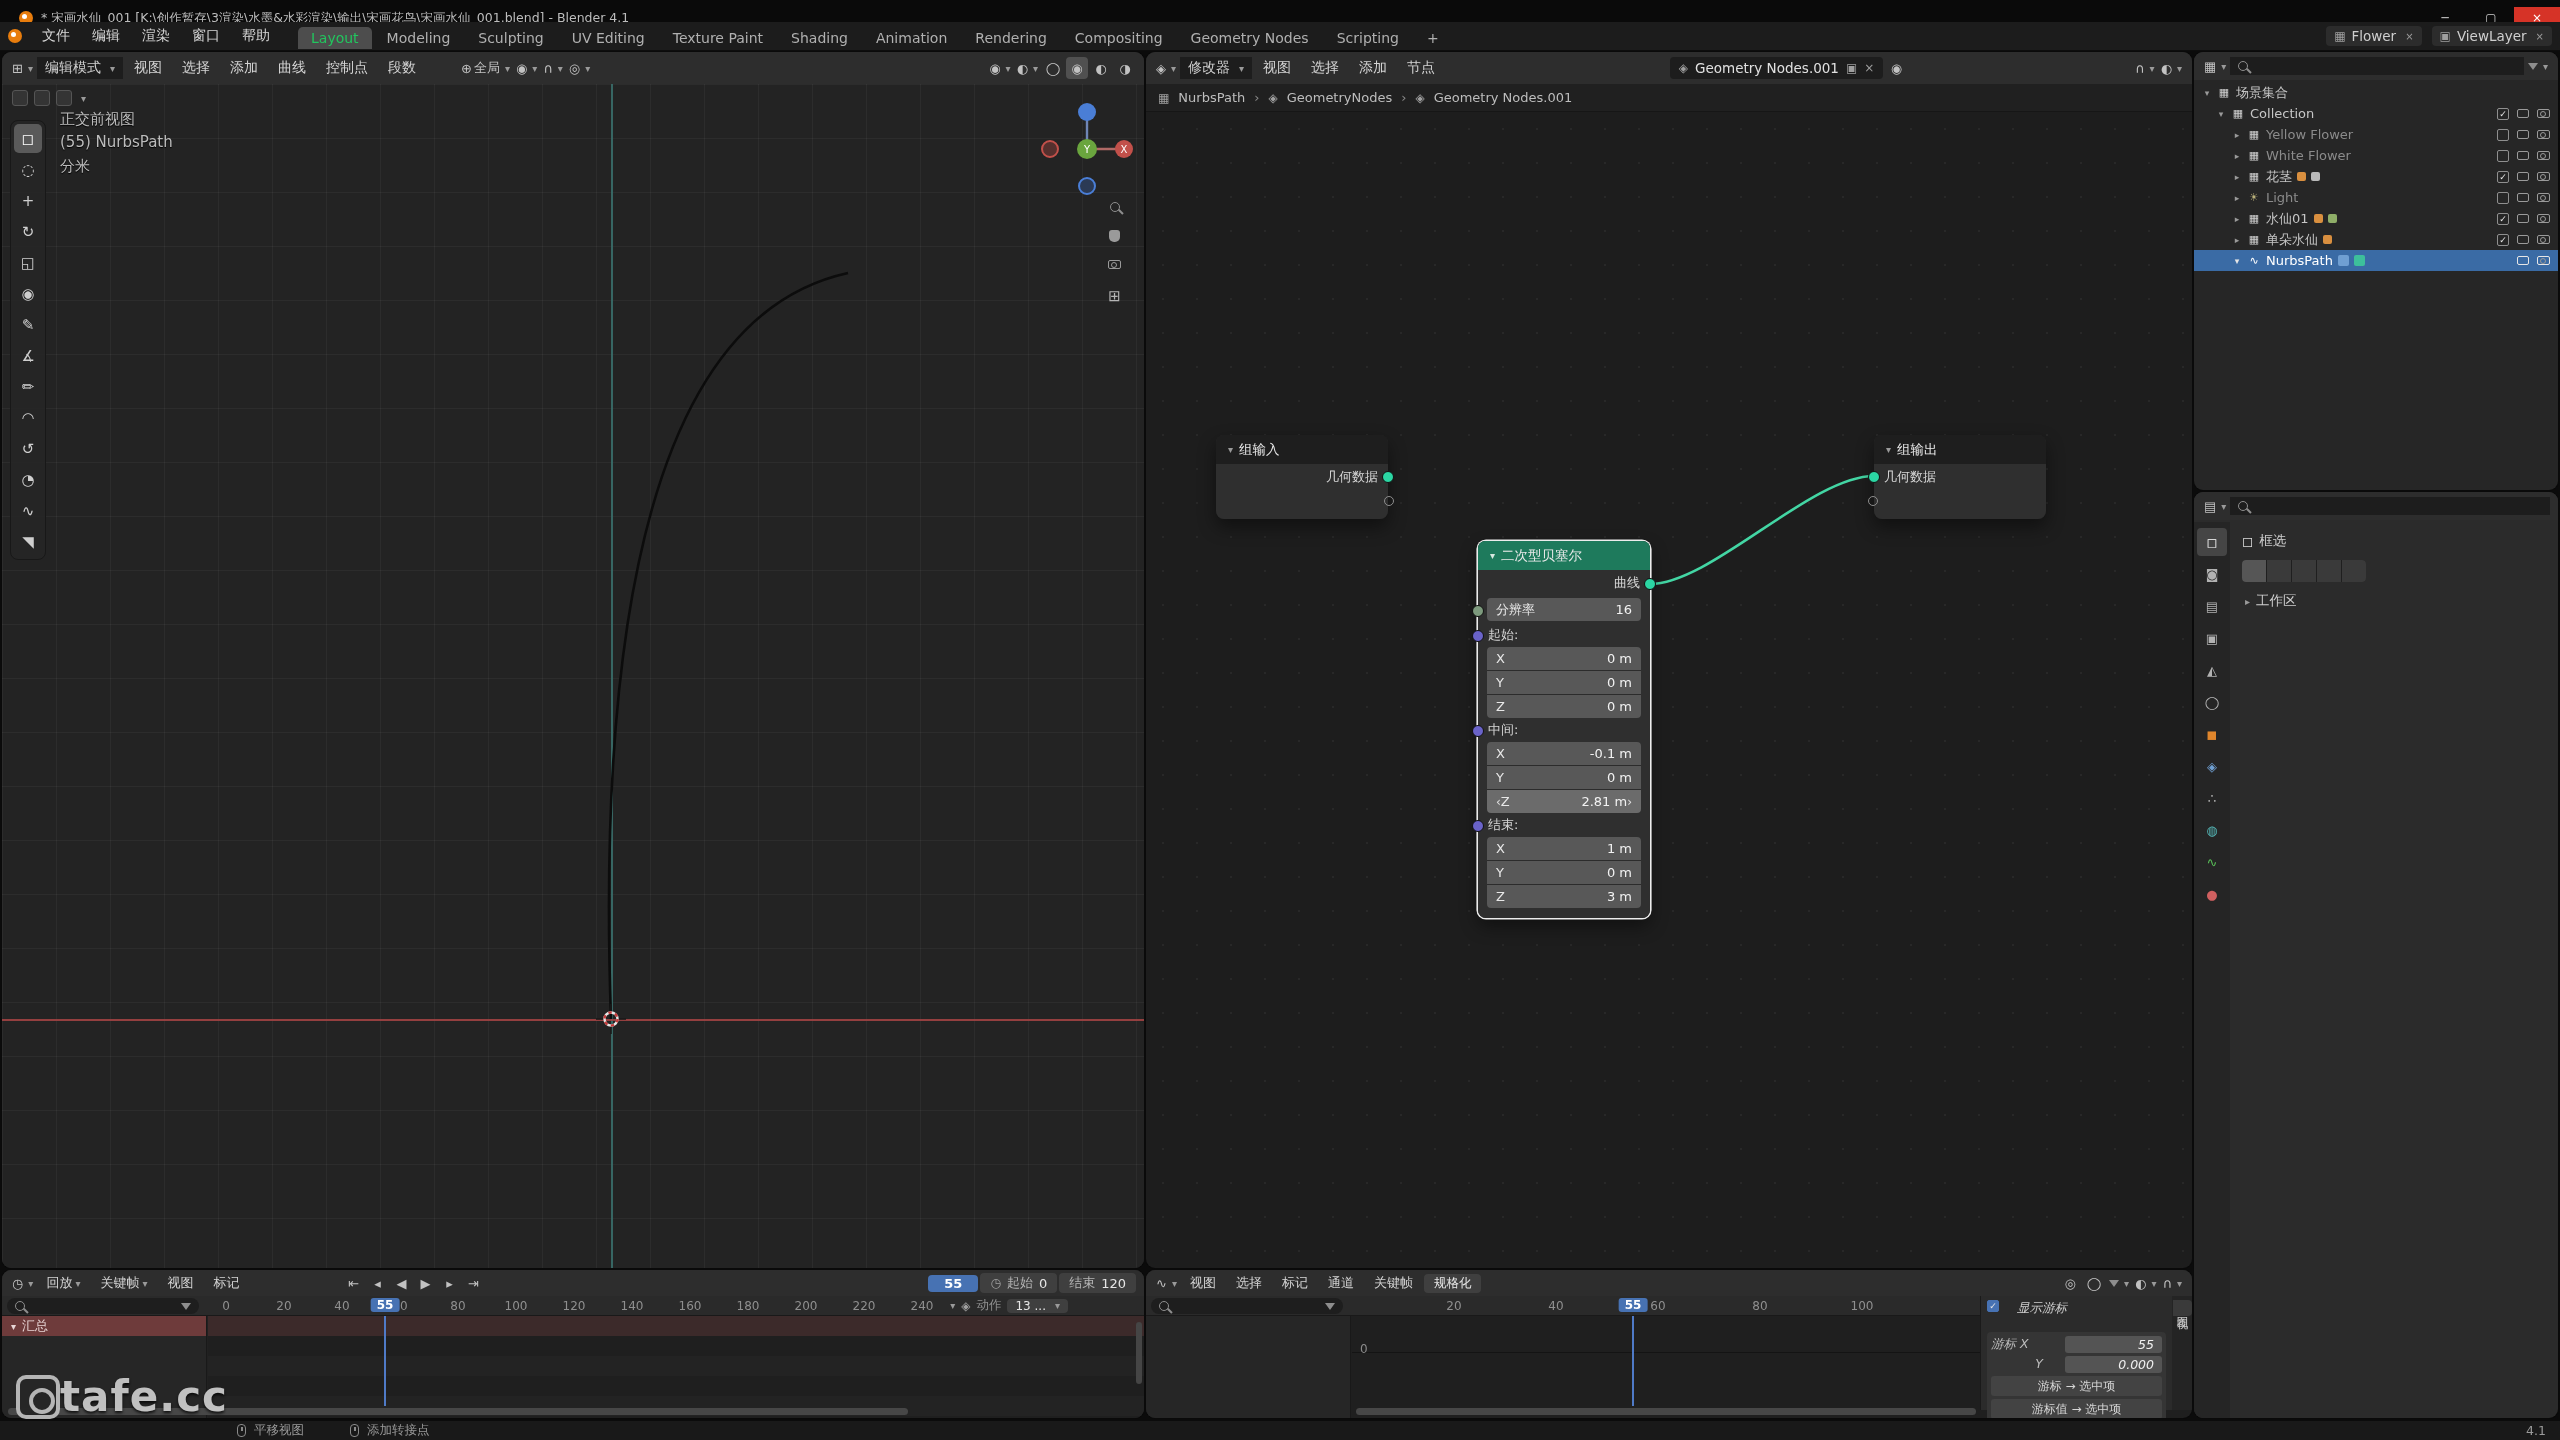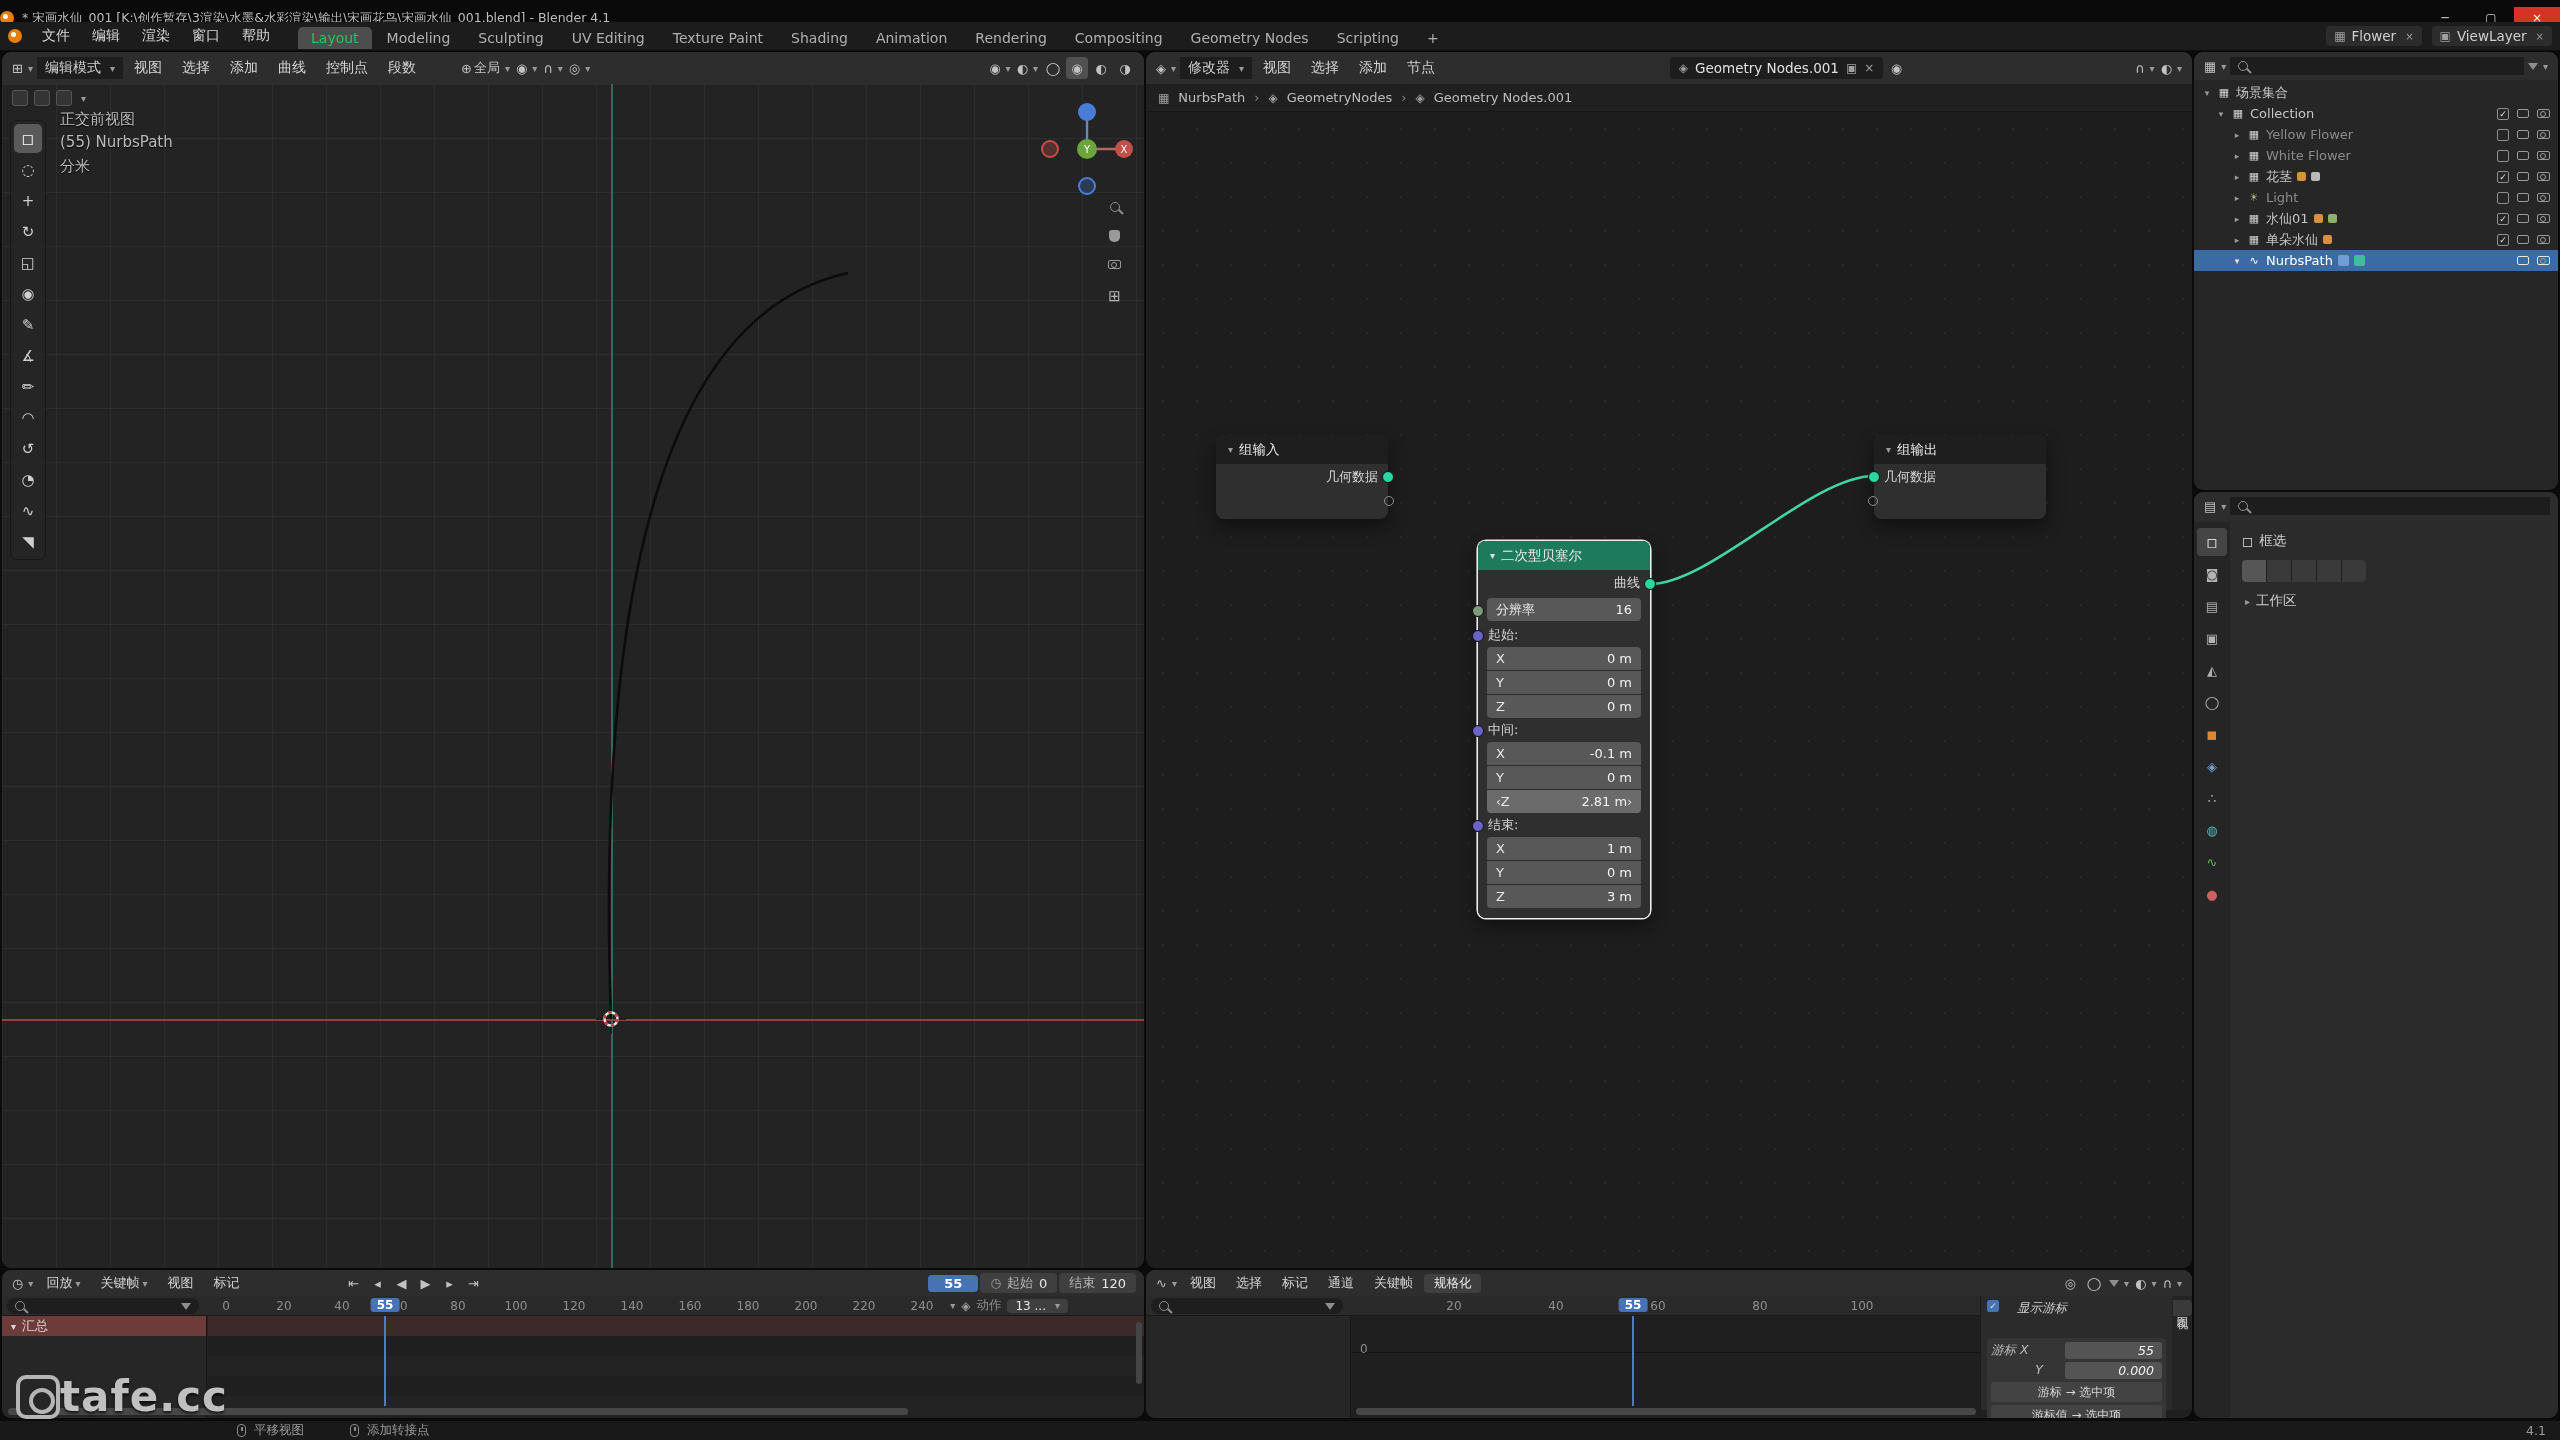--- a/index.html
+++ b/index.html
@@ -9,21 +9,21 @@
     background:#0b0b0b; font-family:"DejaVu Sans","Liberation Sans",sans-serif;
     color:#cfcfcf; font-size:15px; user-select:none;
   }
   .abs { position:absolute; }
   .flex { display:flex; align-items:center; }
   .sp { flex:1; }
   .caret { font-size:10px; color:#9a9a9a; margin-left:3px; }
 
   
   .titlebar { position:absolute; left:0; top:0; width:2560px; height:36px; background:#0a0a0a;
-    display:flex; align-items:center; padding-left:0; font-size:12.5px; color:#bdbdbd; }
+    display:flex; align-items:center; padding-left:19px; font-size:12.5px; color:#bdbdbd; }
   .blogo { width:14px; height:14px; border-radius:50%; background:#e87d0d; position:relative; margin-right:8px; }
   .blogo::after { content:""; position:absolute; left:3px; top:3px; width:5px; height:5px; border-radius:50%; background:#fff; }
   .wbtn { width:46px; height:22px; display:flex; align-items:center; justify-content:center; color:#cfcfcf; font-size:12px; }
   .wbtn.close { background:#d63327; color:#fff; }
 
   
   .topbar { position:absolute; left:0; top:22px; width:2560px; height:29px; background:#1c1c1c;
     display:flex; align-items:center; gap:2px; padding:0 8px; font-size:14px; border-bottom:1px solid #0d0d0d; }
   .tmenu { padding:3px 10px; border-radius:4px; color:#d6d6d6; }
   .wtab { padding:3px 13px; border-radius:5px 5px 0 0; color:#b0b0b0; margin-top:3px; }
@@ -136,21 +136,21 @@
   .hscroll { position:absolute; height:7px; background:#474747; border-radius:4px; bottom:3px; }
   .vscroll { position:absolute; width:6px; background:#454545; border-radius:3px; }
 
   
   #drivers { left:1146px; top:1270px; width:1046px; height:148px; background:#1f1f1f; }
   .dr-left { position:absolute; left:0; top:46px; bottom:0; width:205px; background:#262626; border-right:1px solid #191919; }
   .zero-line { position:absolute; left:206px; right:210px; top:82px; height:1px; background:#141414; }
   .dr-side { position:absolute; right:20px; top:26px; bottom:8px; width:192px; background:#2b2b2b; border-left:1px solid #1a1a1a; padding:4px 6px; font-size:12.5px; }
   .dr-tabstrip { position:absolute; right:0; top:26px; bottom:8px; width:20px; background:#242424; display:flex; flex-direction:column; align-items:center; padding-top:4px; }
   .vtab { writing-mode:vertical-rl; font-size:11.5px; color:#c9c9c9; background:#3a3a3a; padding:8px 2px; border-radius:0 4px 4px 0; }
-  .spanel { background:#353535; border-radius:4px; padding:4px; margin-top:21px; display:flex; flex-direction:column; gap:3px; }
+  .spanel { background:#353535; border-radius:4px; padding:4px; margin-top:15px; display:flex; flex-direction:column; gap:3px; }
   .srow { display:flex; gap:18px;font-style:italic; }
   .srow .slab { width:56px; color:#bdbdbd; }
   .sfld { flex:1; background:#545454; border-radius:3px; text-align:right; padding:1px 8px; color:#f0f0f0; }
   .sbtn { background:#434343; border-radius:3px; height:20px; display:flex; align-items:center; justify-content:center; color:#d6d6d6; font-size:12px; }
 
   
   .statusbar { position:absolute; left:0; top:1421px; width:2560px; height:19px; background:#191919;
     display:flex; align-items:center; font-size:12.5px; color:#9a9a9a; padding:0 14px; gap:8px; }
 
   

